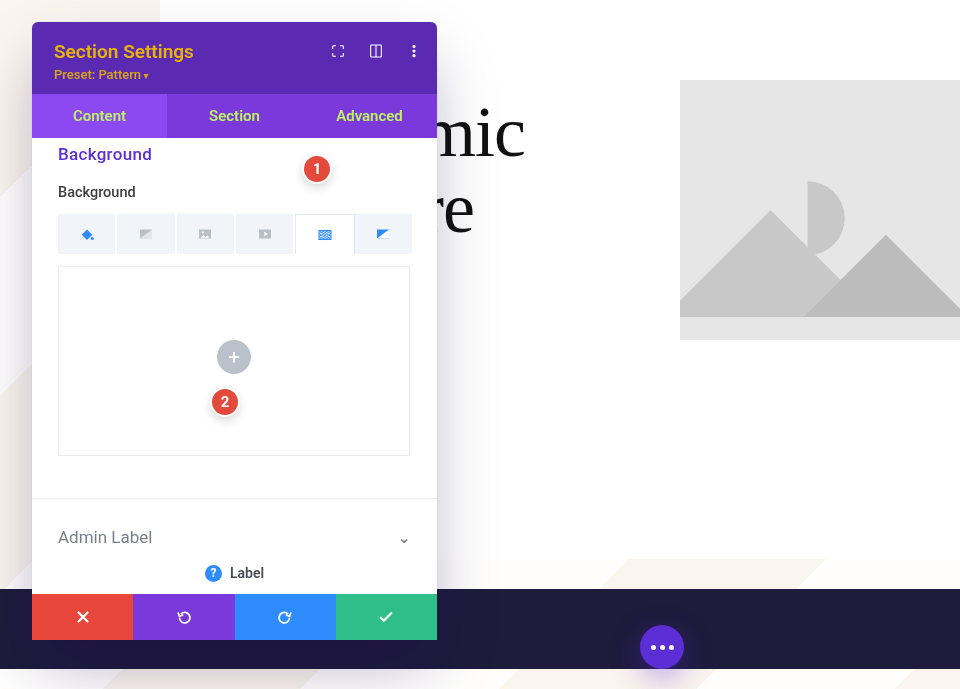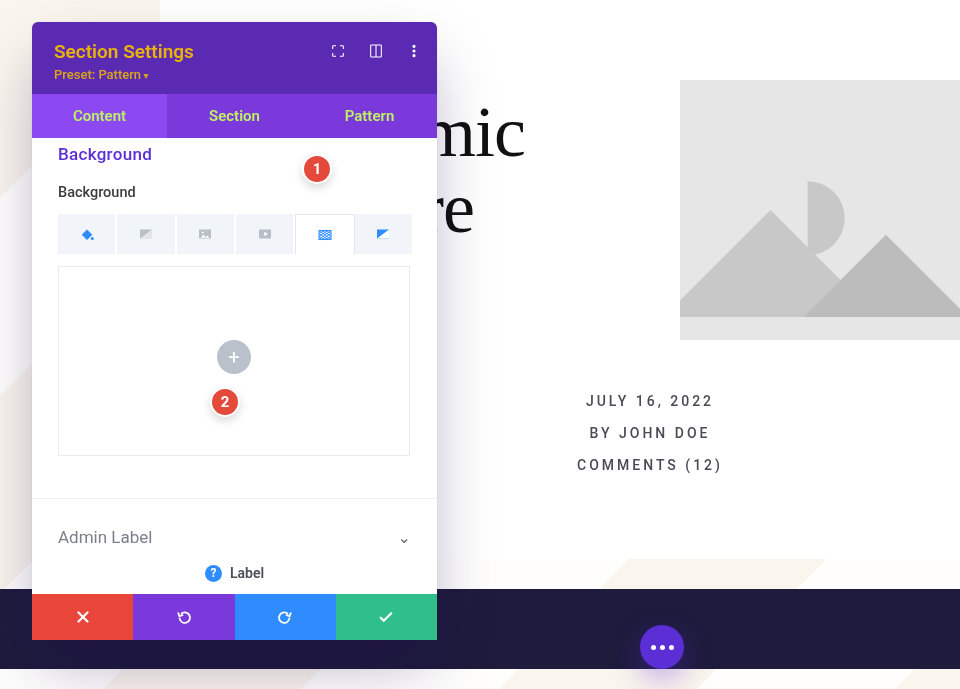--- a/index.html
+++ b/index.html
@@ -154,25 +154,20 @@
 <div class="canvas">
   <div class="bg-cream"></div>
   <div class="bg-diagonals"></div>
 
   <div class="article-card">
     <div class="article-inner">
       <div class="article-title">
         <div>mic</div>
         <div>re</div>
       </div>
-      <div class="meta">
-        <div>JULY 16, 2022</div>
-        <div>BY JOHN DOE</div>
-        <div>COMMENTS (12)</div>
-      </div>
       <div class="placeholder-img">
         <svg viewBox="0 0 340 260">
           <rect width="340" height="260" fill="#e6e6e6"></rect>
           <path d="M155 95 a45 45 0 0 1 0 90 Z" fill="#c8c8c8"></path>
           <path d="M-20 260 L110 130 L240 260 Z" fill="#c8c8c8"></path>
           <path d="M150 260 L250 160 L350 260 Z" fill="#bcbcbc"></path>
         </svg>
       </div>
     </div>
   </div>
@@ -207,21 +202,21 @@
               <circle cx="12" cy="12" r="1.6" fill="#fff"></circle>
               <circle cx="12" cy="19" r="1.6" fill="#fff"></circle>
             </svg>
         </div>
       </div>
     </div>
 
     <div class="tabs">
       <div class="tab active">Content</div>
       <div class="tab">Section</div>
-      <div class="tab">Pattern</div>
+      <div class="tab">Advanced</div>
     </div>
 
     <div class="panel-body">
       <div class="accordion-title-cut">Background</div>
 
       <div class="section-label">Background</div>
 
       <div class="bg-tabs">
         <div class="bg-tab fill">
           <svg viewBox="0 0 24 24">

